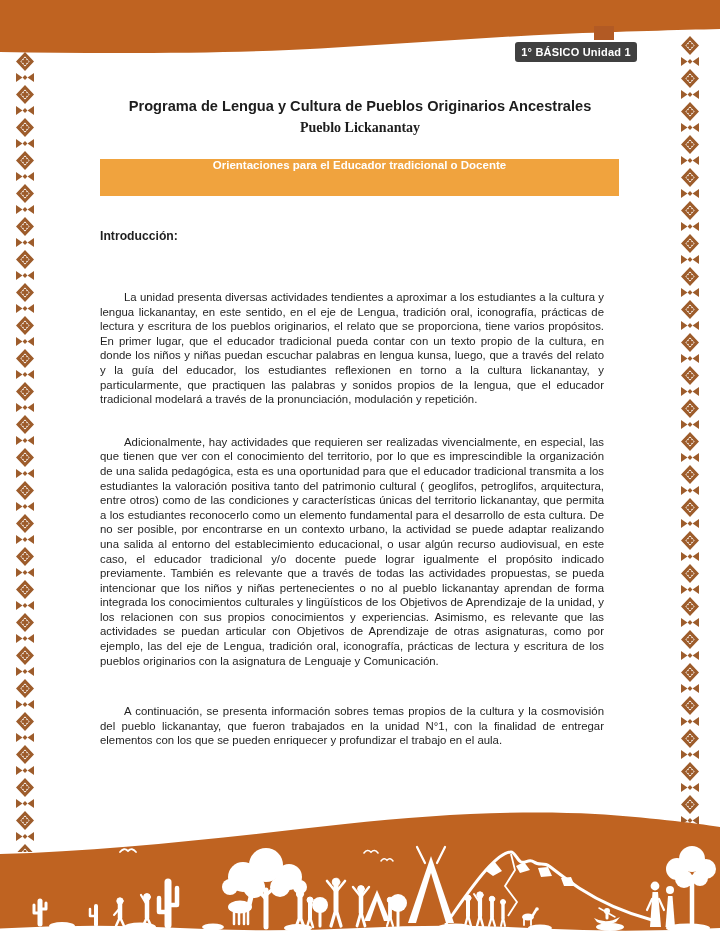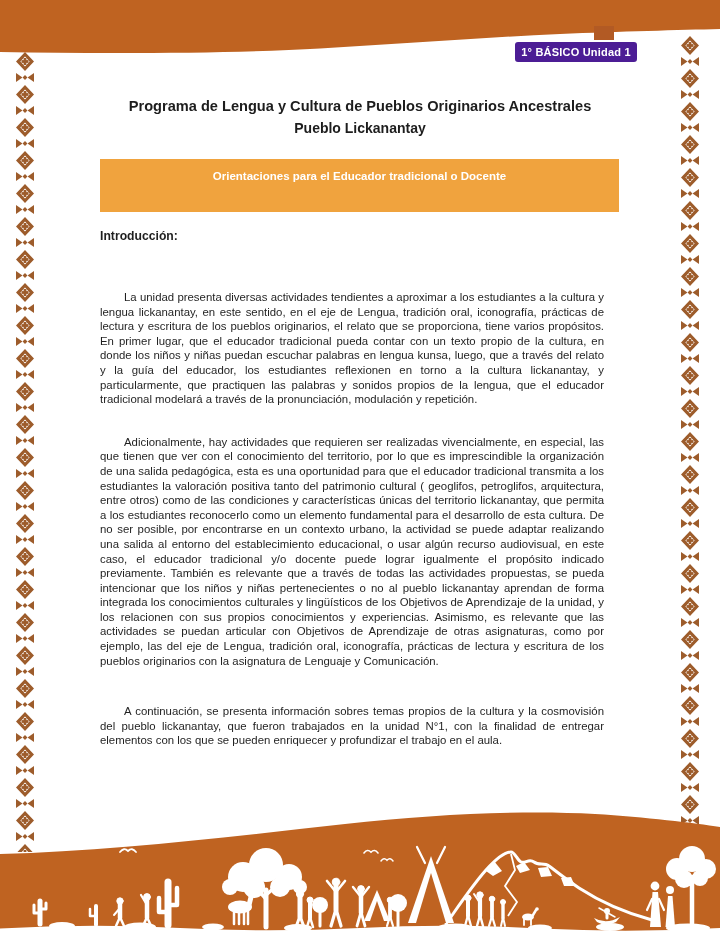--- a/index.html
+++ b/index.html
@@ -7,34 +7,34 @@
     width:720px;height:932px;position:relative;overflow:hidden;background:#ffffff;
     font-family:"Liberation Sans", sans-serif;
   }
   .layer{position:absolute;}
   
   #top-band{left:0;top:0;z-index:2;}
   
   #badge-tab{left:594px;top:26px;width:20px;height:20px;background:#b25a24;z-index:3;}
   #unit-badge{
     left:513px;top:40px;width:126px;height:24px;box-sizing:border-box;z-index:4;
-    background:#4c1d95;border:2px solid #ffffff;border-radius:5px;
+    background:#404040;border:2px solid #ffffff;border-radius:5px;
     color:#ffffff;font-size:11px;font-weight:bold;letter-spacing:.2px;
     display:flex;align-items:center;justify-content:center;
   }
   
   #program-title{left:60px;top:88px;width:600px;text-align:center;
     font-size:14.6px;font-weight:bold;color:#1d1d1d;z-index:2;margin-top:10px;}
   #pueblo-title{left:60px;top:120px;width:600px;text-align:center;
-    font-size:14px;font-weight:bold;color:#1d1d1d;z-index:2;}
+    font-size:14px;font-weight:bold;color:#1d1d1d;z-index:2;font-family:Liberation Serif, serif;}
   
   #orientation-banner{
-    left:100px;top:159px;width:519px;height:53px;box-sizing:border-box;
+    left:100px;top:159px;width:519px;height:37px;box-sizing:border-box;
     background:#f0a33e;color:#ffffff;font-size:11.5px;font-weight:bold;
-    text-align:center;padding-top:11px;z-index:2;
+    text-align:center;z-index:2;
   }
   
   #content{left:100px;top:229px;width:520px;color:#1f1f1f;z-index:2;}
   #intro-heading{font-size:12.2px;font-weight:bold;margin:0 0 47px 0;}
   .para{
     font-size:11.4px;line-height:14.6px;text-align:justify;text-indent:24px;
     margin:0 16px 28px 0;
   }
   .para.gap-big{margin-bottom:36px;}
   

